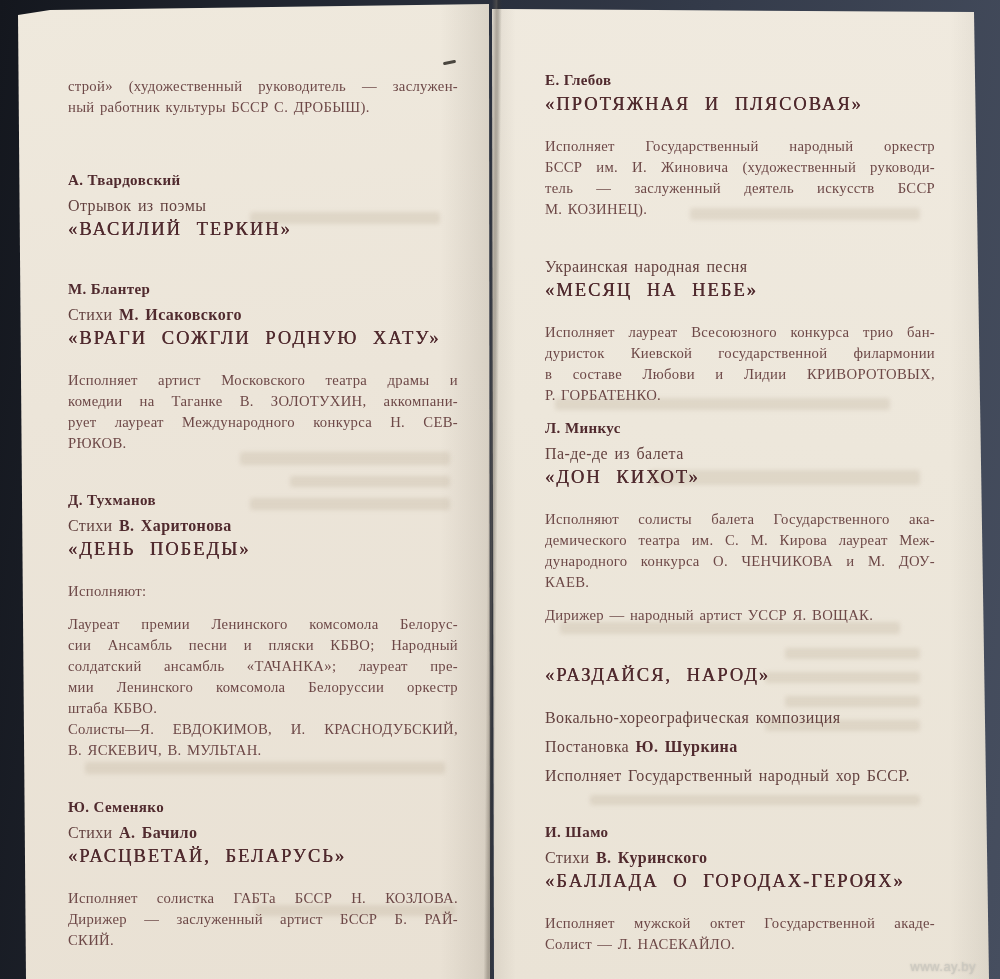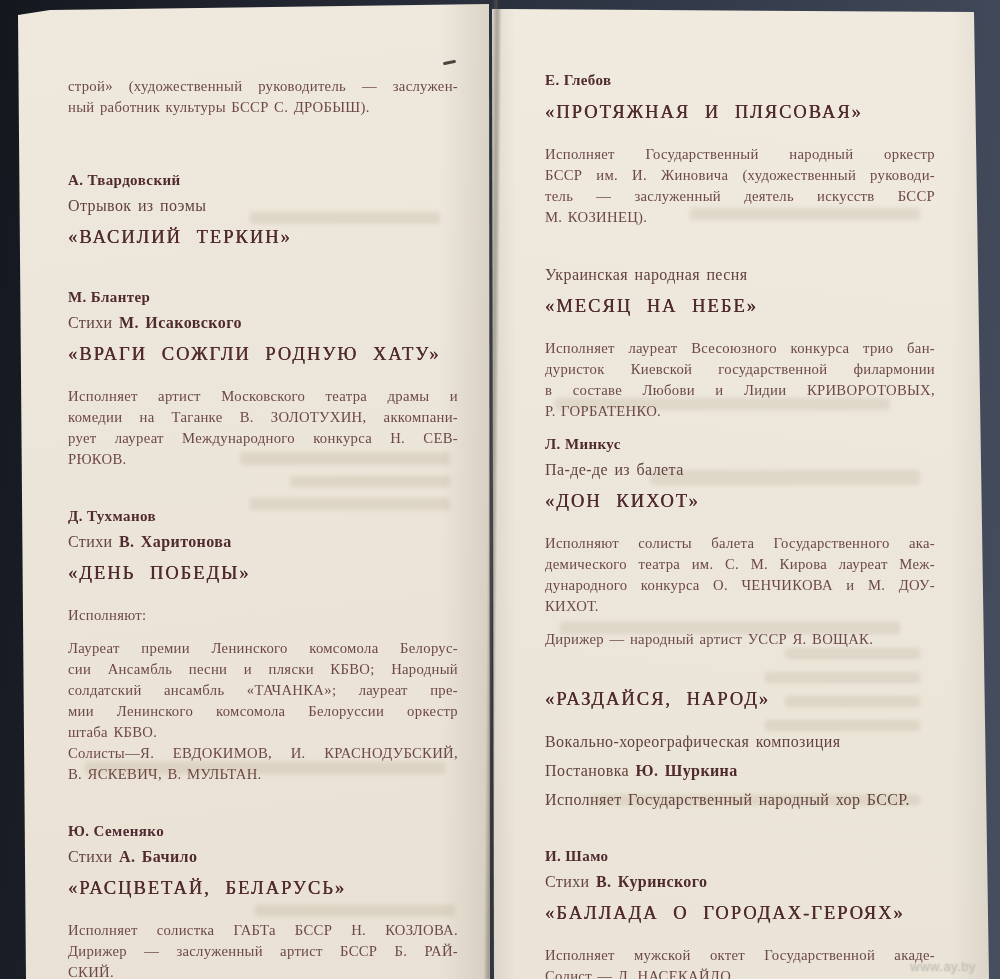--- a/index.html
+++ b/index.html
@@ -38,21 +38,21 @@
     transform:rotate(.5deg);transform-origin:top center;pointer-events:none;
     background:linear-gradient(to right,transparent,rgba(110,102,90,.45) 45%,rgba(60,55,46,.30) 62%,transparent);
   }
   
   .col{position:relative;width:390px;z-index:2;}
   .blk{margin:0;}
   .blk-author{font-weight:bold;font-size:15px;line-height:21px;color:var(--head,#4c2b2e);letter-spacing:.4px;}
   .blk-subtitle{font-size:16px;line-height:21px;margin-top:4px;color:#63413f;letter-spacing:.4px;word-spacing:2px;}
   .blk-subtitle .b{font-weight:bold;color:var(--head,#4c2b2e);}
   .blk-title{
-    font-size:18.5px;line-height:27px;margin-top:8px;white-space:nowrap;
+    font-size:18.5px;line-height:27px;white-space:nowrap;
     color:var(--head,#502a2e);letter-spacing:2px;word-spacing:8px;
     text-shadow:.35px 0 0 currentColor;
   }
   .blk-paragraph{font-size:14.7px;}
   .pline{line-height:21px;letter-spacing:.3px;word-spacing:1.5px;}
   .pline.just{text-align:justify;text-align-last:justify;}
   .sp-xs{margin-top:8px;}.sp-sm{margin-top:12px;}.sp-md{margin-top:18px;}
   .sp-lg{margin-top:36px;}.sp-xl{margin-top:52px;}
   
   .ghost{position:absolute;border-radius:3px;background:rgba(150,128,102,.16);filter:blur(2px);pointer-events:none;z-index:1;}
@@ -151,21 +151,21 @@
           <div class="pline just">в составе Любови и Лидии КРИВОРОТОВЫХ,</div>
           <div class="pline">Р. ГОРБАТЕНКО.</div>
         </div>
         <div class="blk blk-author sp-sm">Л. Минкус</div>
         <div class="blk blk-subtitle"><span>Па-де-де из балета</span></div>
         <div class="blk blk-title">«ДОН КИХОТ»</div>
         <div class="blk blk-paragraph sp-md">
           <div class="pline just">Исполняют солисты балета Государственного ака-</div>
           <div class="pline just">демического театра им. С. М. Кирова лауреат Меж-</div>
           <div class="pline just">дународного конкурса О. ЧЕНЧИКОВА и М. ДОУ-</div>
-          <div class="pline">КИХОТ.</div>
+          <div class="pline">КАЕВ.</div>
         </div>
         <div class="blk blk-paragraph sp-sm">
           <div class="pline">Дирижер — народный артист УССР Я. ВОЩАК.</div>
         </div>
         <div class="blk blk-title sp-lg">«РАЗДАЙСЯ, НАРОД»</div>
         <div class="blk blk-subtitle sp-md"><span>Вокально-хореографическая композиция</span></div>
         <div class="blk blk-subtitle sp-xs"><span>Постановка </span><span class="b">Ю. Шуркина</span></div>
         <div class="blk blk-subtitle sp-xs"><span>Исполняет Государственный народный хор БССР.</span></div>
         <div class="blk blk-author sp-lg">И. Шамо</div>
         <div class="blk blk-subtitle"><span>Стихи </span><span class="b">В. Куринского</span></div>

